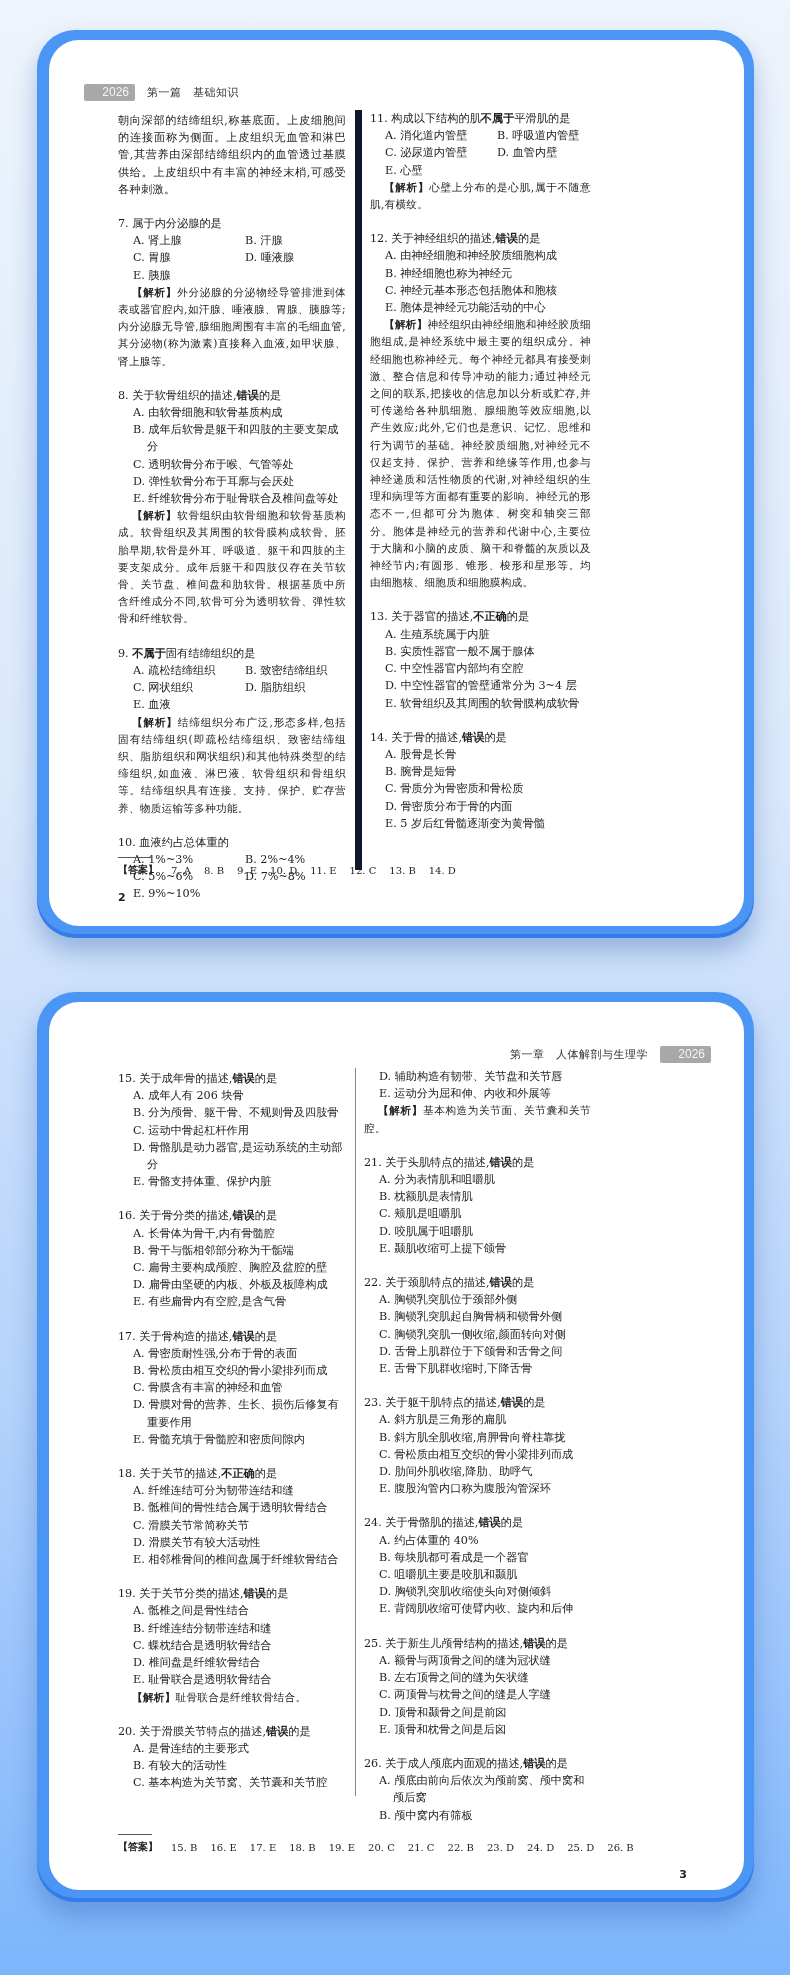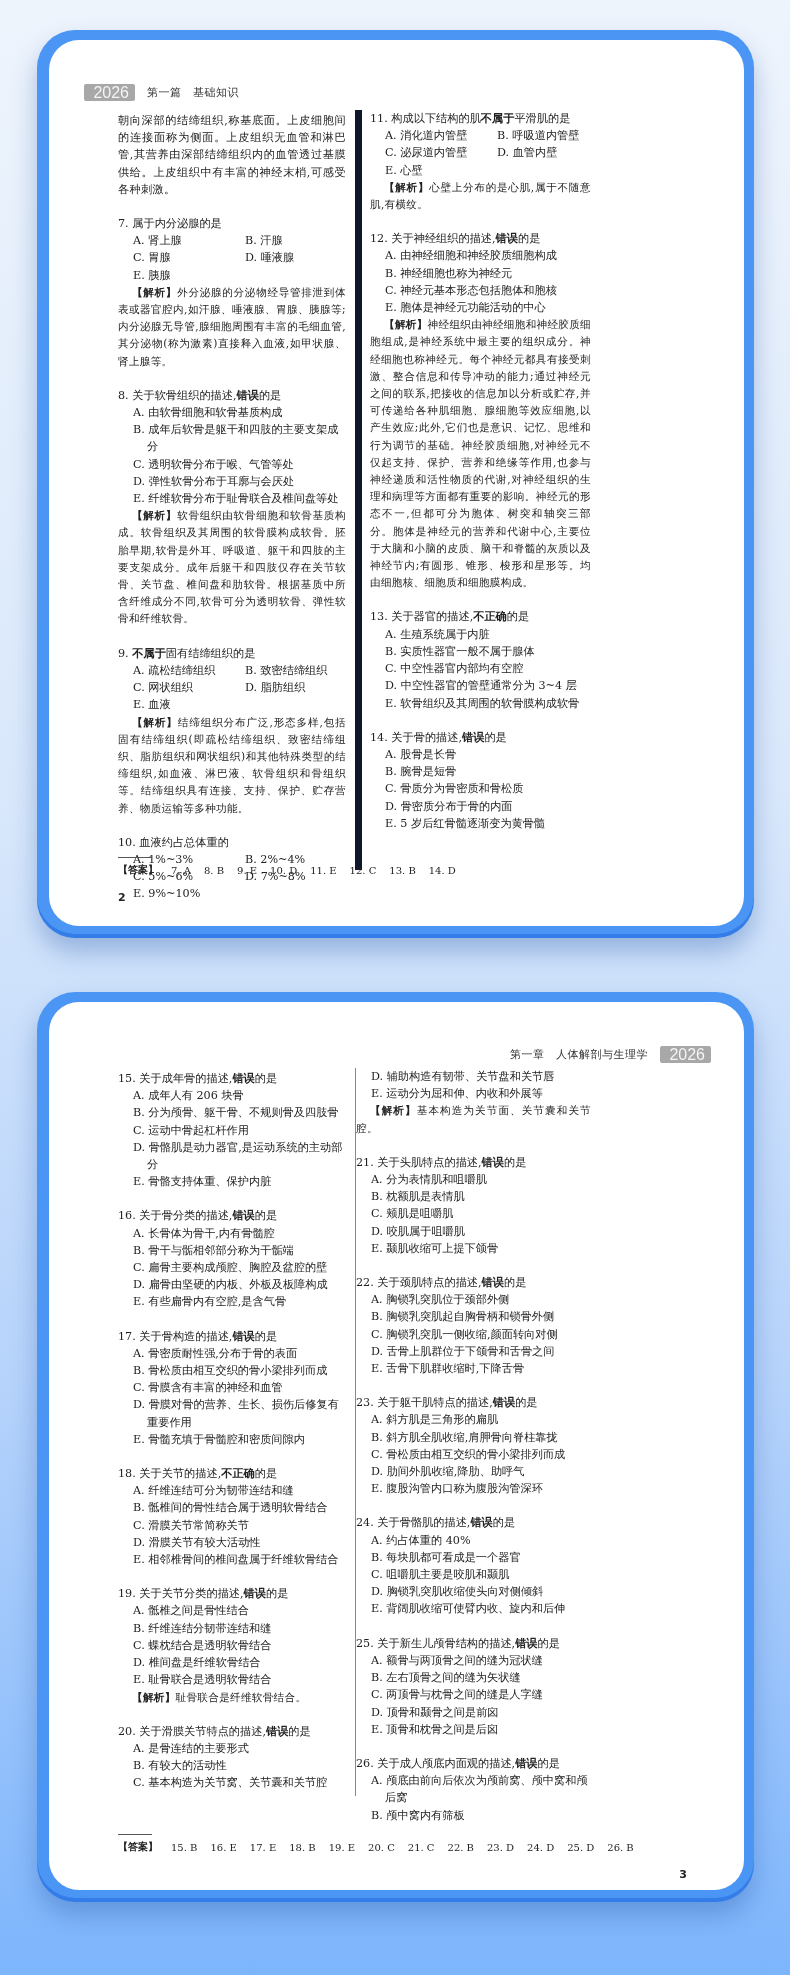--- a/index.html
+++ b/index.html
@@ -32,38 +32,38 @@
     position: absolute; top: 44px; height: 17px;
     display: flex; align-items: center;
     font-family: "DejaVu Sans", "Liberation Sans", sans-serif;
     font-size: 11px; color: #333;
   }
   .p1 .running-head { left: 35px; }
   .p2 .running-head { right: 33px; }
   .year-tab {
     background: #a8a8a8; color: #f4f4f4;
     font-family: "Liberation Sans", sans-serif;
-    font-size: 16px;
+    font-size: 12px;
     width: 51px; height: 17px; line-height: 17px;
     text-align: right; padding-right: 6px;
     border-radius: 2px;
   }
   .p1 .year-tab { margin-right: 12px; }
   .p2 .year-tab { margin-left: 12px; }
   .head-text { letter-spacing: 0.5px; }
   .col {
     position: absolute;
     top: 72px;
     font-size: 11.2px;
     line-height: 17.2px;
   }
   .p1 .col.left { left: 69px; width: 228px; }
   .p1 .col.right { left: 306px; width: 236px; border-left: 7px solid #0f172a; padding-left: 8px; top: 70px; height: 784px; }
   .p2 .col.left { left: 69px; width: 228px; top: 68px; }
-  .p2 .col.right { left: 306px; width: 236px; border-left: 1px solid #888; padding-left: 0; top: 66px; height: 728px; }
+  .p2 .col.right { left: 306px; width: 236px; border-left: 1px solid #888; padding-left: 8px; top: 66px; height: 728px; }
   .p1 .col.right { height: 760px; }
   .para { text-indent: 0; text-align: justify; letter-spacing: 0.3px; }
   .q { margin-top: 17px; }
   .q:first-child { margin-top: 0; }
   .q-stem { padding-left: 0; text-indent: 0; }
   .q-num { display: inline-block; }
   .opts { padding-left: 15px; }
   .opts-grid { display: grid; grid-template-columns: 112px 1fr; padding-left: 15px; }
   .opt { padding-left: 14px; text-indent: -14px; }
   .analysis { text-indent: 14px; text-align: justify; letter-spacing: 0.3px; font-size: 10.6px; }

